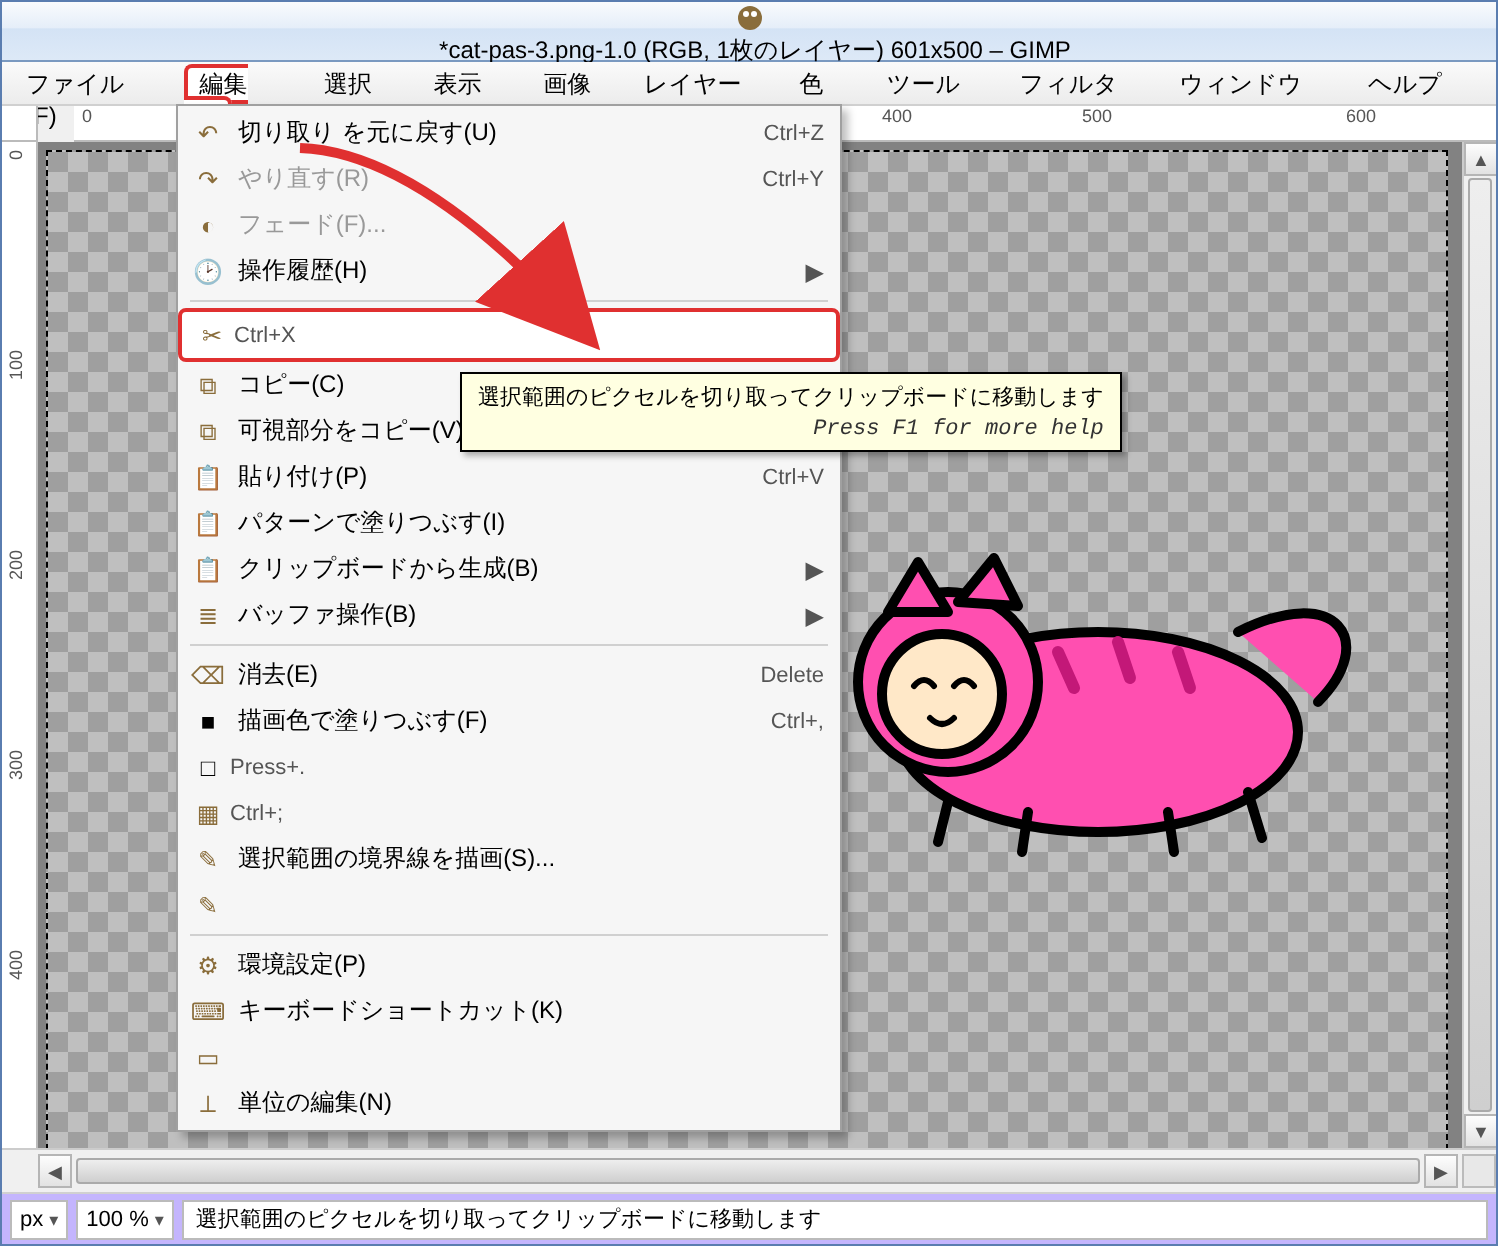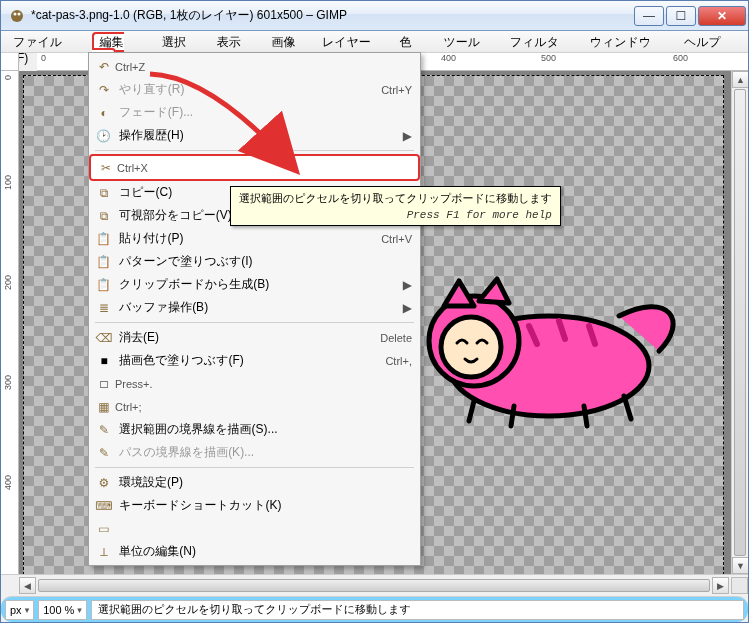--- a/index.html
+++ b/index.html
@@ -20,20 +20,21 @@
     display: flex;
     flex-direction: column;
   }
   .titlebar {
     height: 30px;
     background: linear-gradient(to bottom, #f9fbfd 0%, #e5eef9 45%, #d4e3f5 46%, #dde9f7 100%);
     display: flex;
     align-items: center;
     padding: 0 2px 0 8px;
     border-bottom: 1px solid #7a99c0;
+    flex-direction: column;
   }
   .titlebar .icon { width: 16px; height: 16px; margin-right: 6px; }
   .titlebar .title { flex: 1; color: #000; font-size: 12px; }
   .win-btns { display: flex; gap: 2px; }
   .win-btn { width: 30px; height: 20px; border: 1px solid #5a7db0; border-radius: 3px; display: flex; align-items: center; justify-content: center; font-size: 12px; background: linear-gradient(#f6f9fd,#dfeaf7); color:#334; }
   .win-btn.close { background: linear-gradient(#f08080,#d43c2a); color:#fff; width:48px; font-weight:bold; }
   .menubar {
     height: 22px;
     background: linear-gradient(#fafafa,#ececec);
     display: flex;
@@ -59,27 +60,26 @@
       linear-gradient(45deg,#bfbfbf 25%,transparent 25%,transparent 75%,#bfbfbf 75%),
       linear-gradient(45deg,#bfbfbf 25%,#9f9f9f 25%,#9f9f9f 75%,#bfbfbf 75%);
     background-size: 20px 20px;
     background-position: 0 0, 10px 10px;
     border:1px dashed #000;
   }
   .scrollbar-v { position:absolute; right:0; top:0; bottom:0; width:17px; background:#f0f0f0; border-left:1px solid #ccc; }
   .scrollbar-h { height:22px; background:#f0f0f0; border-top:1px solid #ccc; display:flex; align-items:center; }
   .statusbar {
     height: 26px;
-    background:#7dd3fc;
+    background:#c4b5fd;
     border-top:1px solid #d0d0d0;
     display:flex;
     align-items:center;
     padding: 0 4px;
     gap:4px;
-    border-radius:11px;
   }
   .statusbar .cell { border:1px solid #bbb; background:#fff; height:20px; display:flex; align-items:center; padding:0 4px; font-size:11px; }
   .statusbar .status-text { border:1px solid #bbb; background:#fff; flex:1; height:20px; display:flex; align-items:center; padding:0 6px; font-size:11px; }
   .dropdown-arrow::after{ content:"▾"; font-size:9px; margin-left:3px; color:#555;}
   
   .dropdown {
     position:absolute;
     left: 88px; top: 52px;
     width: 333px;
     background:#f6f6f6;
@@ -247,20 +247,21 @@
   <div class="statusbar">
     <div class="cell dropdown-arrow">px</div>
     <div class="cell dropdown-arrow">100 %</div>
     <div class="status-text">選択範囲のピクセルを切り取ってクリップボードに移動します</div>
   </div>
 </div>
 
 <div class="dropdown" id="dd">
     <div class="row">
       <span class="ico">↶</span>
+      <span class="lab">切り取り を元に戻す(U)</span>
       <span class="sc">Ctrl+Z</span>
     </div>
     <div class="row disabled">
       <span class="ico">↷</span>
       <span class="lab">やり直す(R)</span>
       <span class="sc">Ctrl+Y</span>
     </div>
     <div class="row disabled">
       <span class="ico">◐</span>
       <span class="lab">フェード(F)...</span>
@@ -321,21 +322,20 @@
     <div class="row">
       <span class="ico">▦</span>
       <span class="sc">Ctrl+;</span>
     </div>
     <div class="row">
       <span class="ico">✎</span>
       <span class="lab">選択範囲の境界線を描画(S)...</span>
     </div>
     <div class="row disabled">
       <span class="ico">✎</span>
-      <span class="lab">パスの境界線を描画(K)...</span>
     </div>
     <div class="sep"></div>
     <div class="row">
       <span class="ico">⚙</span>
       <span class="lab">環境設定(P)</span>
     </div>
     <div class="row">
       <span class="ico">⌨</span>
       <span class="lab">キーボードショートカット(K)</span>
     </div>

